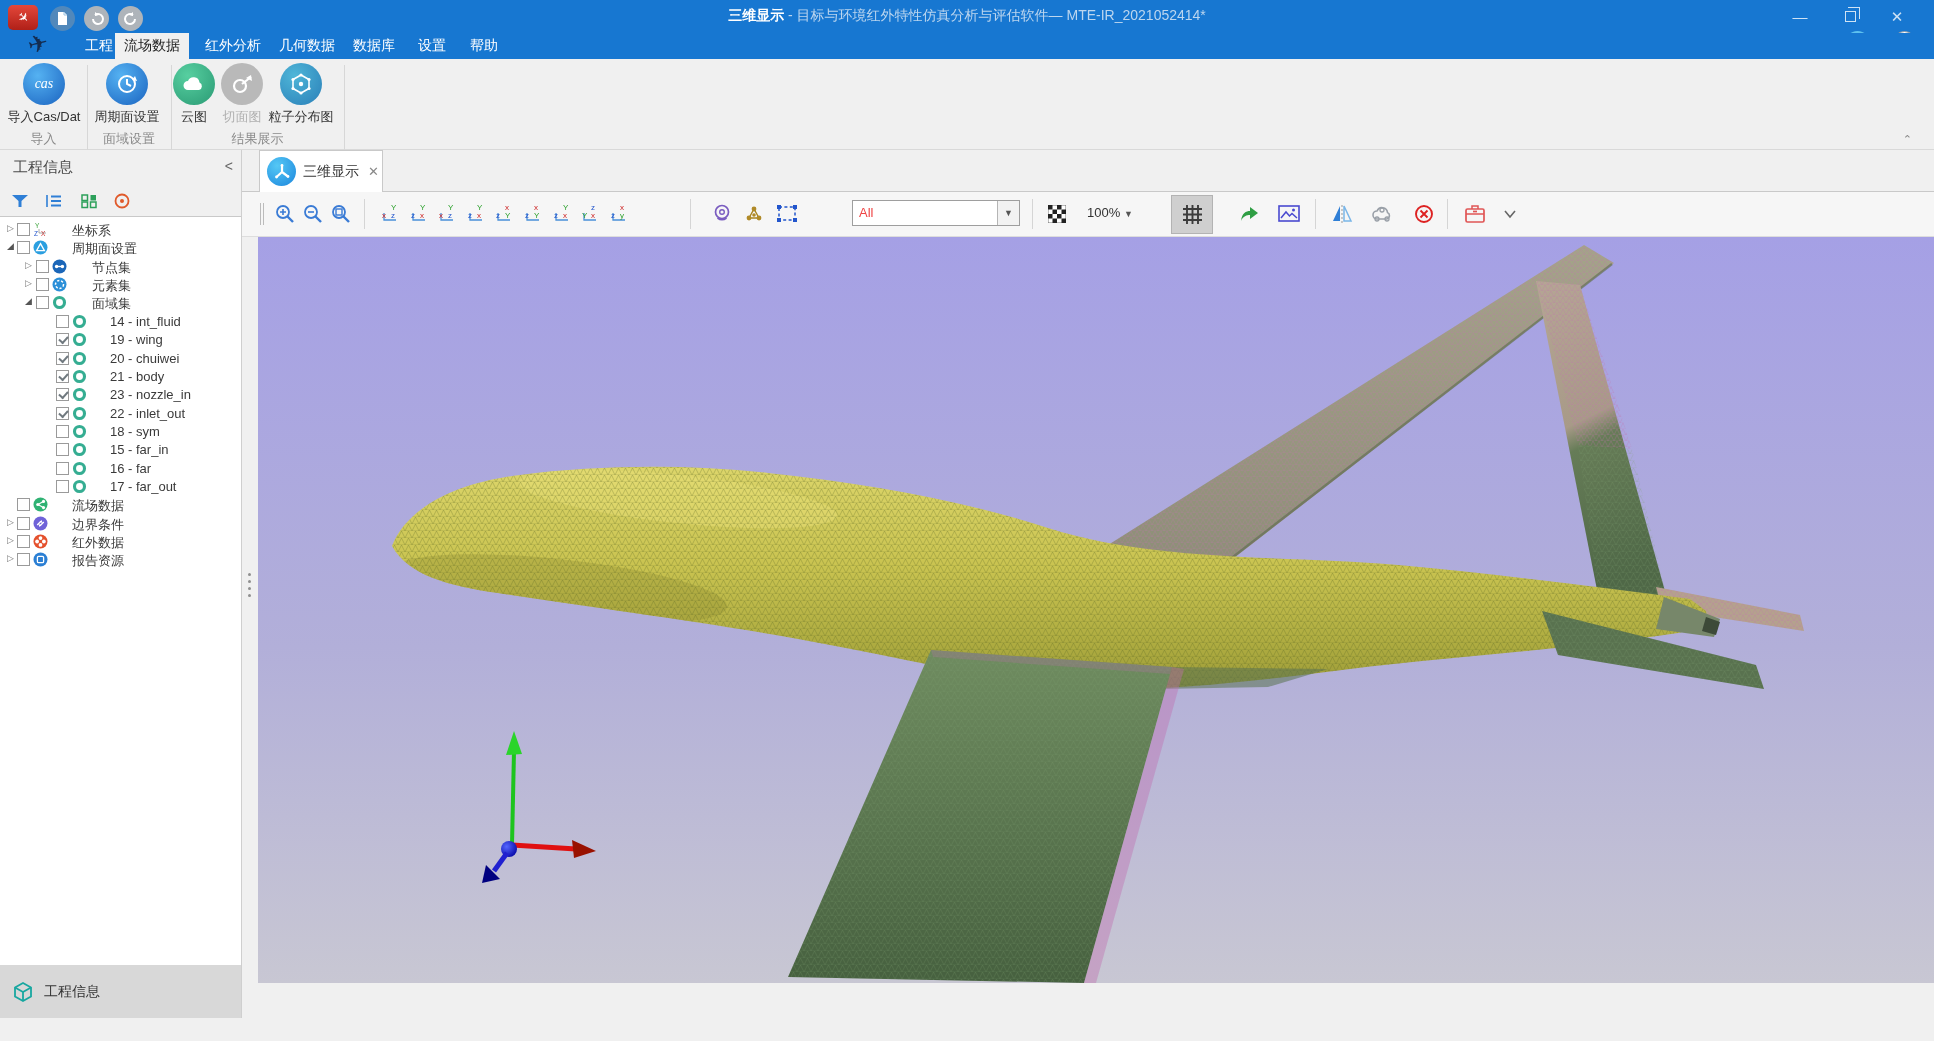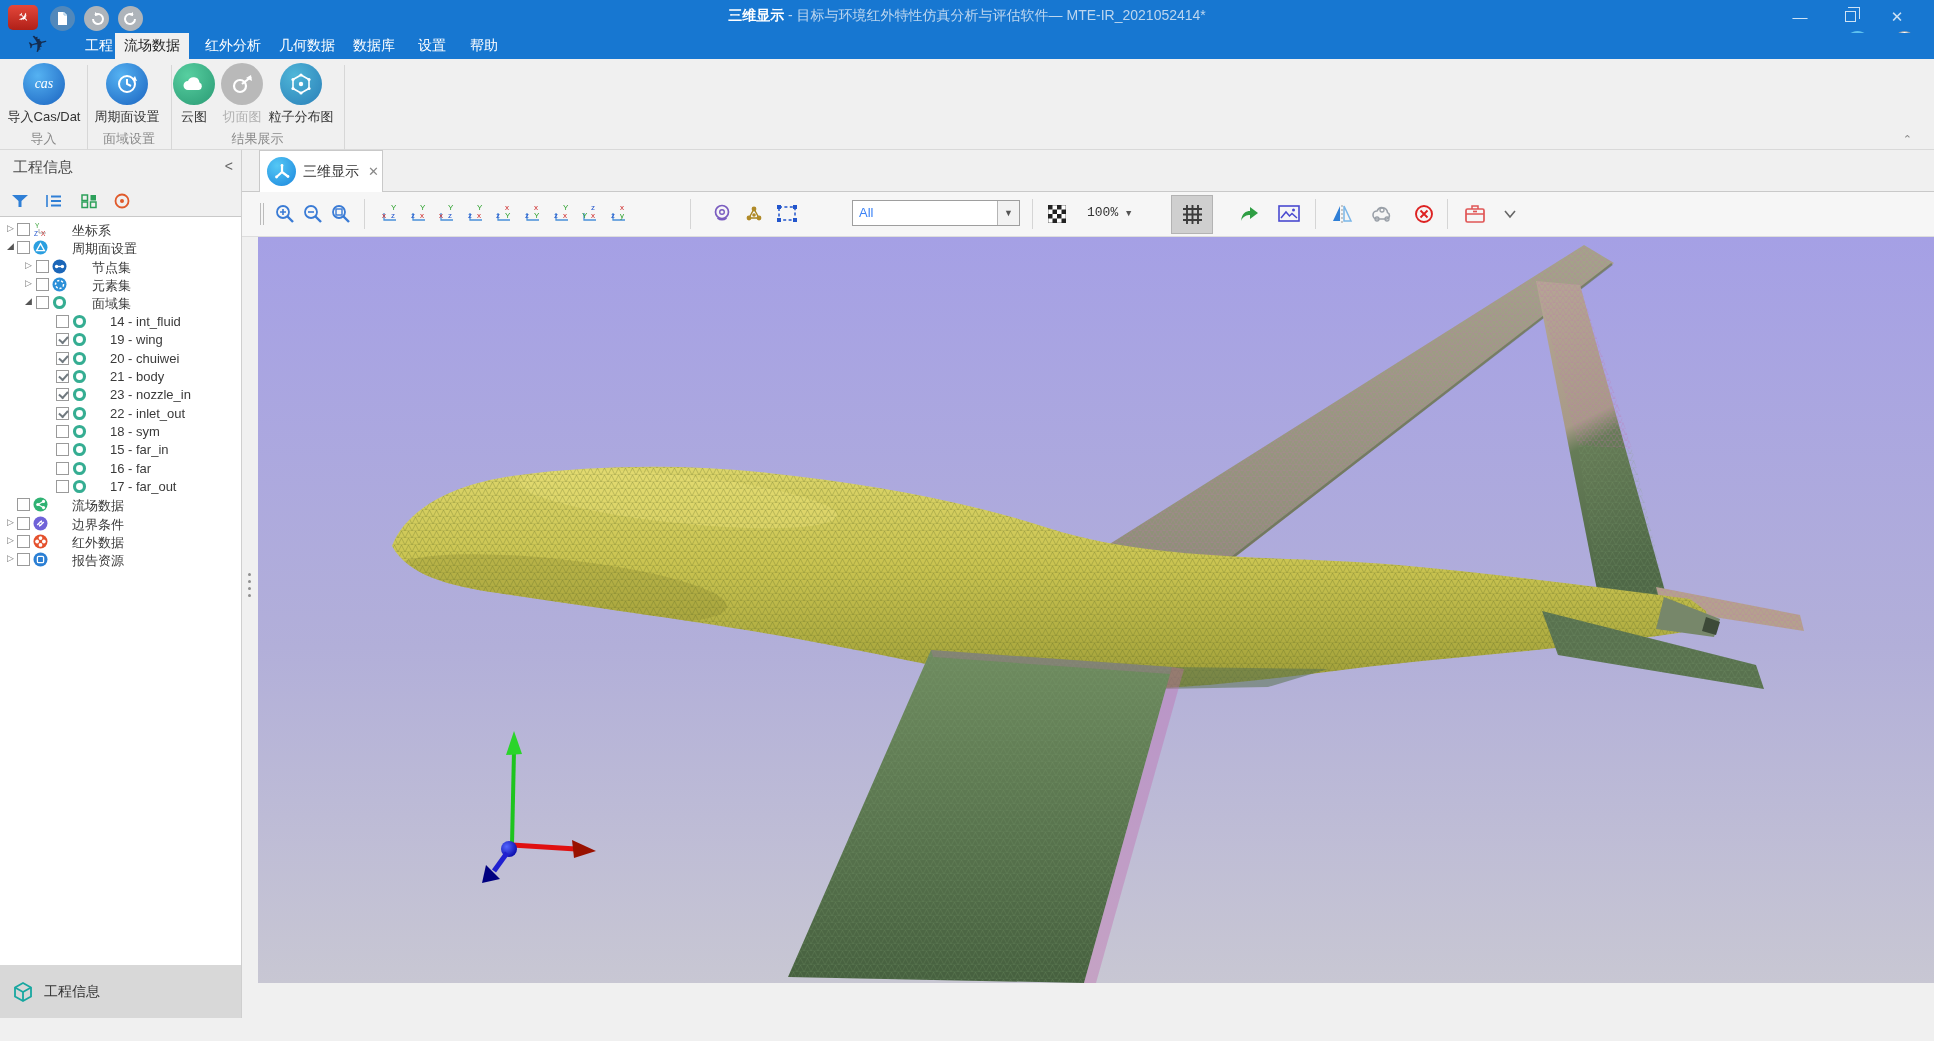--- a/index.html
+++ b/index.html
@@ -70,23 +70,23 @@
   .tab { position:absolute; left:17px; top:0; width:124px; height:42px; background:#fff; border:1px solid #c9c9c9; border-bottom:none; display:flex; align-items:center; }
   .tab-icon { width:29px; height:29px; border-radius:50%; margin-left:7px; background:radial-gradient(circle at 35% 30%, #55c8f5, #1b86dd); display:flex; align-items:center; justify-content:center; }
   .tab-label { font-size:14px; color:#333; margin-left:7px; }
   .tab-close { margin-left:9px; color:#888; font-size:13px; }
 
   .viewbar { position:absolute; left:242px; top:192px; width:1692px; height:45px; background:#f6f6f6; border-bottom:1px solid #ddd; }
   .vtool { position:absolute; top:6px; width:30px; height:32px; display:flex; align-items:center; justify-content:center; }
   .v-sep { position:absolute; top:7px; width:1px; height:30px; background:#d5d5d5; }
   .v-handle { position:absolute; left:18px; top:11px; width:4px; height:22px; border-left:1px solid #bbb; border-right:1px solid #bbb; }
   .combo { position:absolute; left:610px; top:8px; width:168px; height:26px; background:#fff; border:1px solid #9e9e9e; }
-  .combo .val { position:absolute; left:6px; top:4px; font-size:13px; color:#3b82f6; }
+  .combo .val { position:absolute; left:6px; top:4px; font-size:13px; color:#ef4444; }
   .combo .dd { position:absolute; right:0; top:0; width:22px; height:24px; background:#f2f2f2; border-left:1px solid #b5b5b5; display:flex; align-items:center; justify-content:center; color:#555; font-size:9px; }
-  .zoom-label { position:absolute; left:845px; top:13px; font-size:13px; color:#333;font-family:Liberation Mono, monospace; }
+  .zoom-label { position:absolute; left:845px; top:13px; font-size:13px; color:#333; }
   .grid-btn { position:absolute; left:929px; top:3px; width:42px; height:39px; background:#cfcfcf; border:1px solid #b3b3b3; display:flex; align-items:center; justify-content:center; }
 
   .viewport { position:absolute; left:258px; top:237px; width:1676px; height:746px; }
   .gutter { position:absolute; left:242px; top:237px; width:16px; height:746px; background:#f0f0f0; }
   .gutter .dots { position:absolute; left:6px; top:332px; width:4px; }
   .gutter .dots i { display:block; width:3px; height:3px; border-radius:50%; background:#8f8f8f; margin:4px 0; }
 
   .message-bar { position:absolute; left:242px; top:983px; width:1692px; height:35px; background:#fbfbfb; border-top:1px solid #e2e2e2; }
   .message-bar span { position:absolute; left:20px; top:8px; font-size:15px; color:#333; }
 

